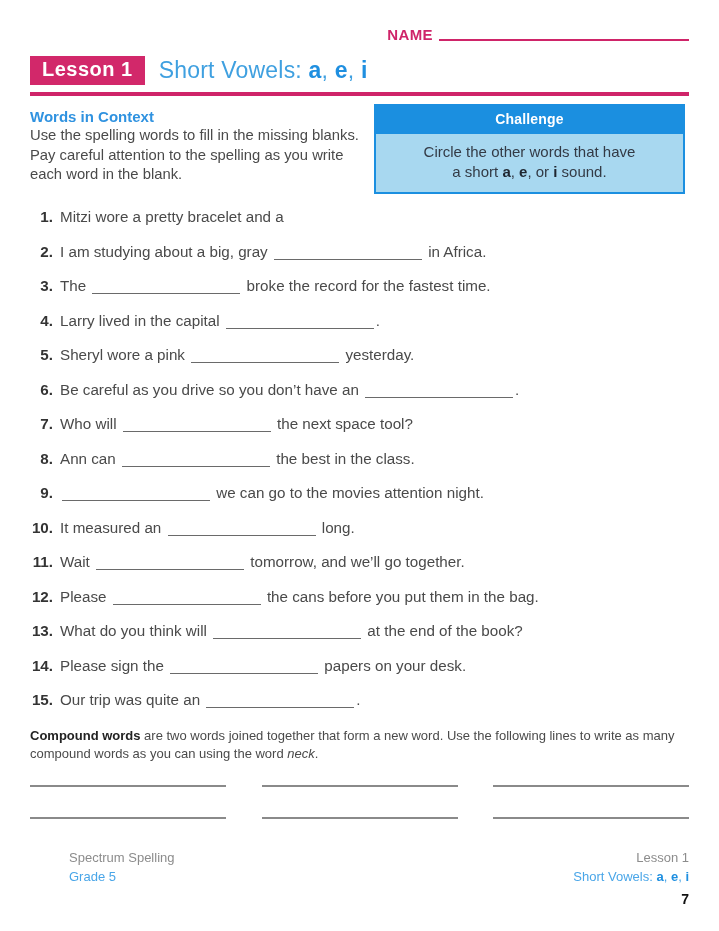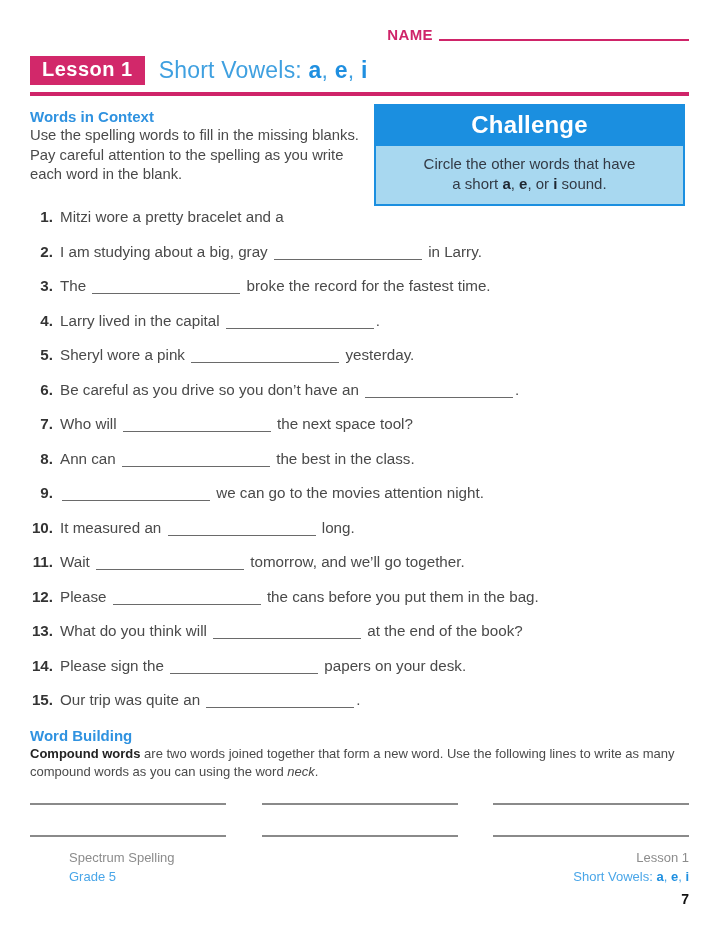--- a/index.html
+++ b/index.html
@@ -108,21 +108,21 @@
     left: 344px;
     top: -4px;
     width: 311px;
     border: 2px solid #1b8fe0;
     box-sizing: border-box;
   }
   .challenge-head {
     background: #1b8fe0;
     color: #ffffff;
     font-weight: bold;
-    font-size: 24px;
+    font-size: 14px;
     text-align: center;
     padding: 5px 0 7px 0;
     letter-spacing: 0.2px;
   }
   .challenge-body {
     background: #a8d8f0;
     color: #333a45;
     text-align: center;
     font-size: 15px;
     line-height: 1.35;
@@ -246,21 +246,21 @@
 
     <div class="q">
       <span class="q-num">1.</span>
       <span class="q-body">
         <span>Mitzi wore a pretty bracelet and a</span>
       </span>
     </div>
 
     <div class="q">
       <span class="q-num">2.</span>
-      <span class="q-body"><span>I am studying about a big, gray </span><span class="blank w1"></span><span> in Larry.</span></span>
+      <span class="q-body"><span>I am studying about a big, gray </span><span class="blank w1"></span><span> in Africa.</span></span>
     </div>
 
     <div class="q">
       <span class="q-num">3.</span>
       <span class="q-body"><span>The </span><span class="blank w1"></span><span> broke the record for the fastest time.</span></span>
     </div>
 
     <div class="q">
       <span class="q-num">4.</span>
       <span class="q-body"><span>Larry lived in the capital </span><span class="blank w1"></span><span>.</span></span>
@@ -317,21 +317,20 @@
     </div>
 
     <div class="q">
       <span class="q-num">15.</span>
       <span class="q-body"><span>Our trip was quite an </span><span class="blank w1"></span><span>.</span></span>
     </div>
 
   </div>
 
   <div class="word-building">
-    <div class="section-head">Word Building</div>
     <div class="wb-text"><b>Compound words</b><span> are two words joined together that form a new word. Use the following lines to write as many compound words as you can using the word </span><i>neck</i><span>.</span></div>
 
     <div class="wb-lines">
       <div class="wb-row">
         <span class="wb-blank"></span>
         <span class="wb-blank"></span>
         <span class="wb-blank"></span>
       </div>
       <div class="wb-row">
         <span class="wb-blank"></span>

